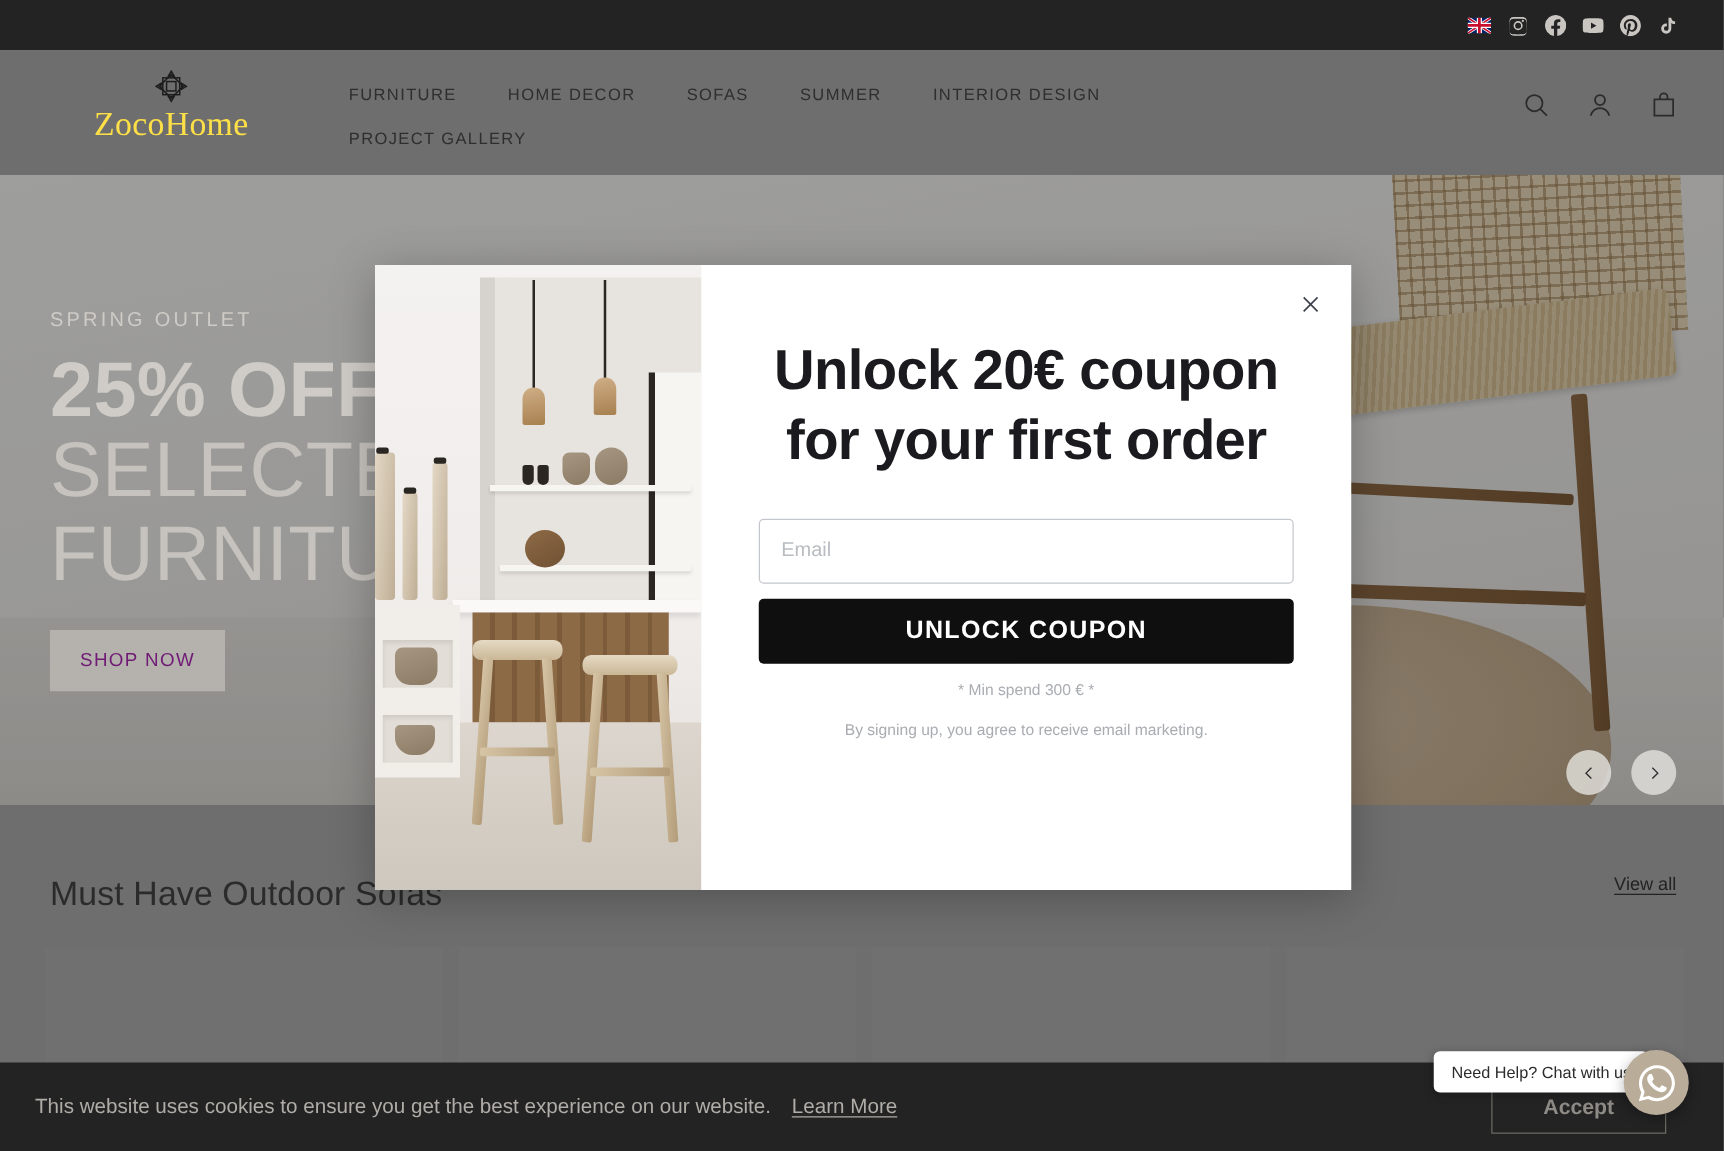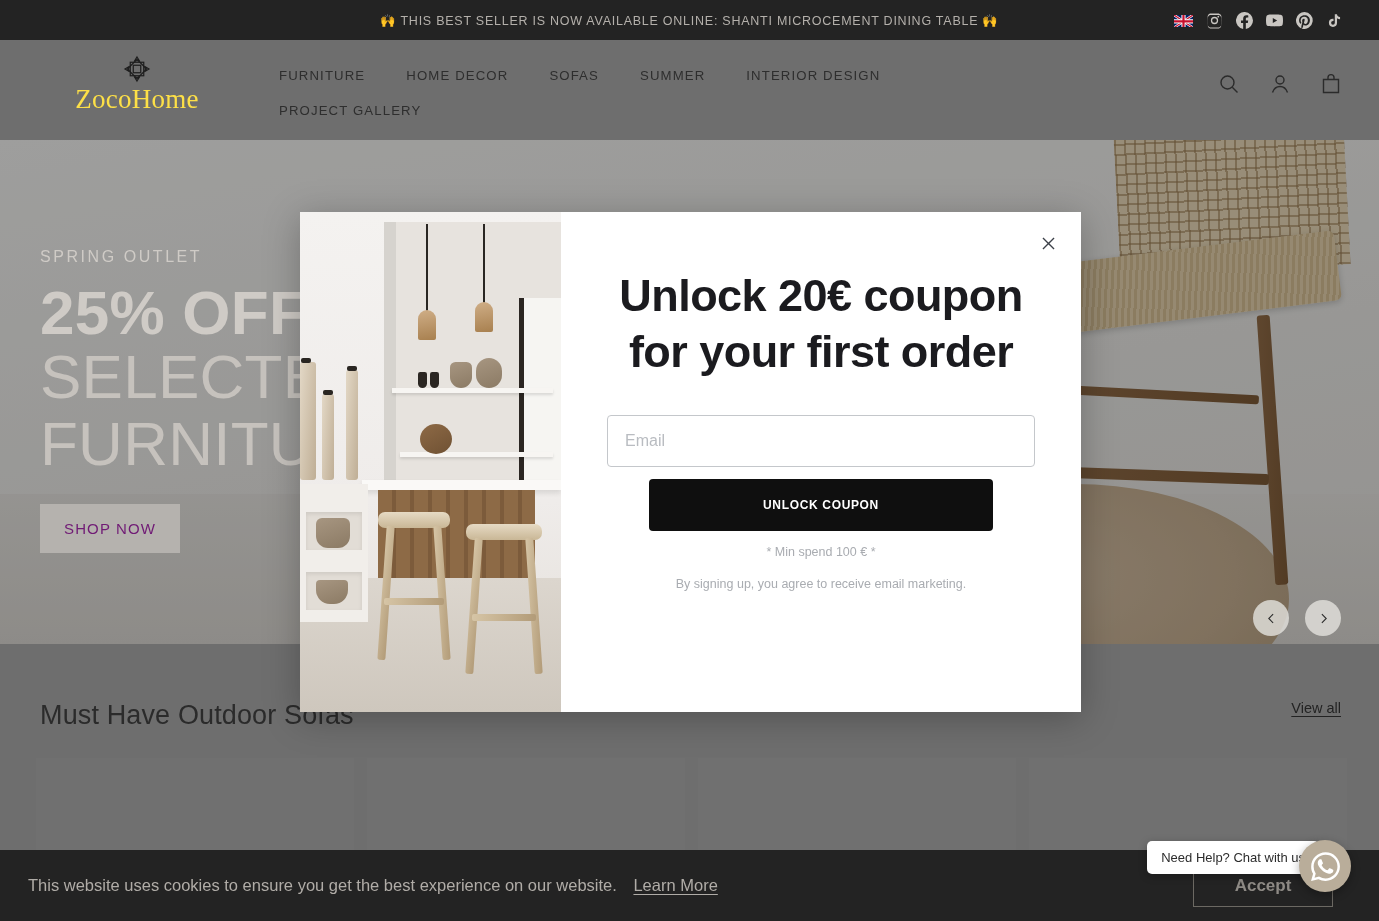--- a/index.html
+++ b/index.html
@@ -168,23 +168,23 @@
     letter-spacing: -.012em;
   }
   .modal-sub { margin-top: 13px; font-size: 16.5px; color: #3e4249; }
   .modal-input {
     display: block; width: 428px; height: 52px; margin: 35px auto 0;
     border: 1px solid #c4c7cb; border-radius: 4px; padding: 0 17px;
     font-size: 16px; font-family: inherit; color: #222; background: #fff; outline: none;
   }
   .modal-input::placeholder { color: #b9bcc1; }
   .modal-btn {
-    display: block; width: 344px; height: 52px; margin: 12px auto 0;
+    display: block; width: 428px; height: 52px; margin: 12px auto 0;
     background: #0f0f0f; color: #fff; border: none; border-radius: 4px;
-    font-size: 12px; font-weight: 700; letter-spacing: .055em;
+    font-size: 20px; font-weight: 700; letter-spacing: .055em;
     font-family: inherit; cursor: pointer;
   }
   .modal-fine { margin-top: 13px; font-size: 12.5px; color: #a9acb1; line-height: 1.35; }
   .modal-nothanks { margin-top: 38px; font-size: 14.5px; color: #3e4249; cursor: pointer; }
 
   
   .cookie {
     position: absolute; left: 0; bottom: 0; width: 1379px; height: 71px;
     background: #232323; display: flex; align-items: center;
   }
@@ -213,21 +213,20 @@
     cursor: pointer; box-shadow: 0 3px 10px rgba(0,0,0,.3);
   }
   .wa-btn svg { width: 31px; height: 31px; fill: #fff; }
 </style>
 </head>
 <body>
 
 <div id="page">
 
   <div class="announce">
-    <div class="announce-text">🙌 THIS BEST SELLER IS NOW AVAILABLE ONLINE: SHANTI MICROCEMENT DINING TABLE 🙌</div>
     <div class="announce-socials">
 
       <span class="flag-ico">
         <svg viewBox="0 0 60 40" xmlns="http://www.w3.org/2000/svg">
           <rect width="60" height="40" fill="#012169"></rect>
           <path d="M0,0 L60,40 M60,0 L0,40" stroke="#fff" stroke-width="8"></path>
           <path d="M0,0 L60,40 M60,0 L0,40" stroke="#C8102E" stroke-width="4"></path>
           <path d="M30,0 V40 M0,20 H60" stroke="#fff" stroke-width="13"></path>
           <path d="M30,0 V40 M0,20 H60" stroke="#C8102E" stroke-width="7"></path>
         </svg>
@@ -413,21 +412,21 @@
       <div class="modal-close">
         <svg viewBox="0 0 24 24">
             <line x1="5" y1="5" x2="19" y2="19"></line>
             <line x1="19" y1="5" x2="5" y2="19"></line>
           </svg>
       </div>
       <div class="modal-h1">Unlock 20€ coupon</div>
       <div class="modal-h1">for your first order</div>
       <input class="modal-input" type="email" placeholder="Email" style="">
       <button class="modal-btn">UNLOCK COUPON</button>
-      <div class="modal-fine">* Min spend 100 € *</div>
+      <div class="modal-fine">* Min spend 300 € *</div>
       <div class="modal-fine" style="margin-top:16px">By signing up, you agree to receive email marketing.</div>
     </div>
   </div>
 
   <div class="cookie">
     <div class="cookie-text">
       <span>This website uses cookies to ensure you get the best experience on our website.</span>
       <span class="cookie-learn">Learn More</span>
     </div>
     <button class="cookie-accept">Accept</button>

